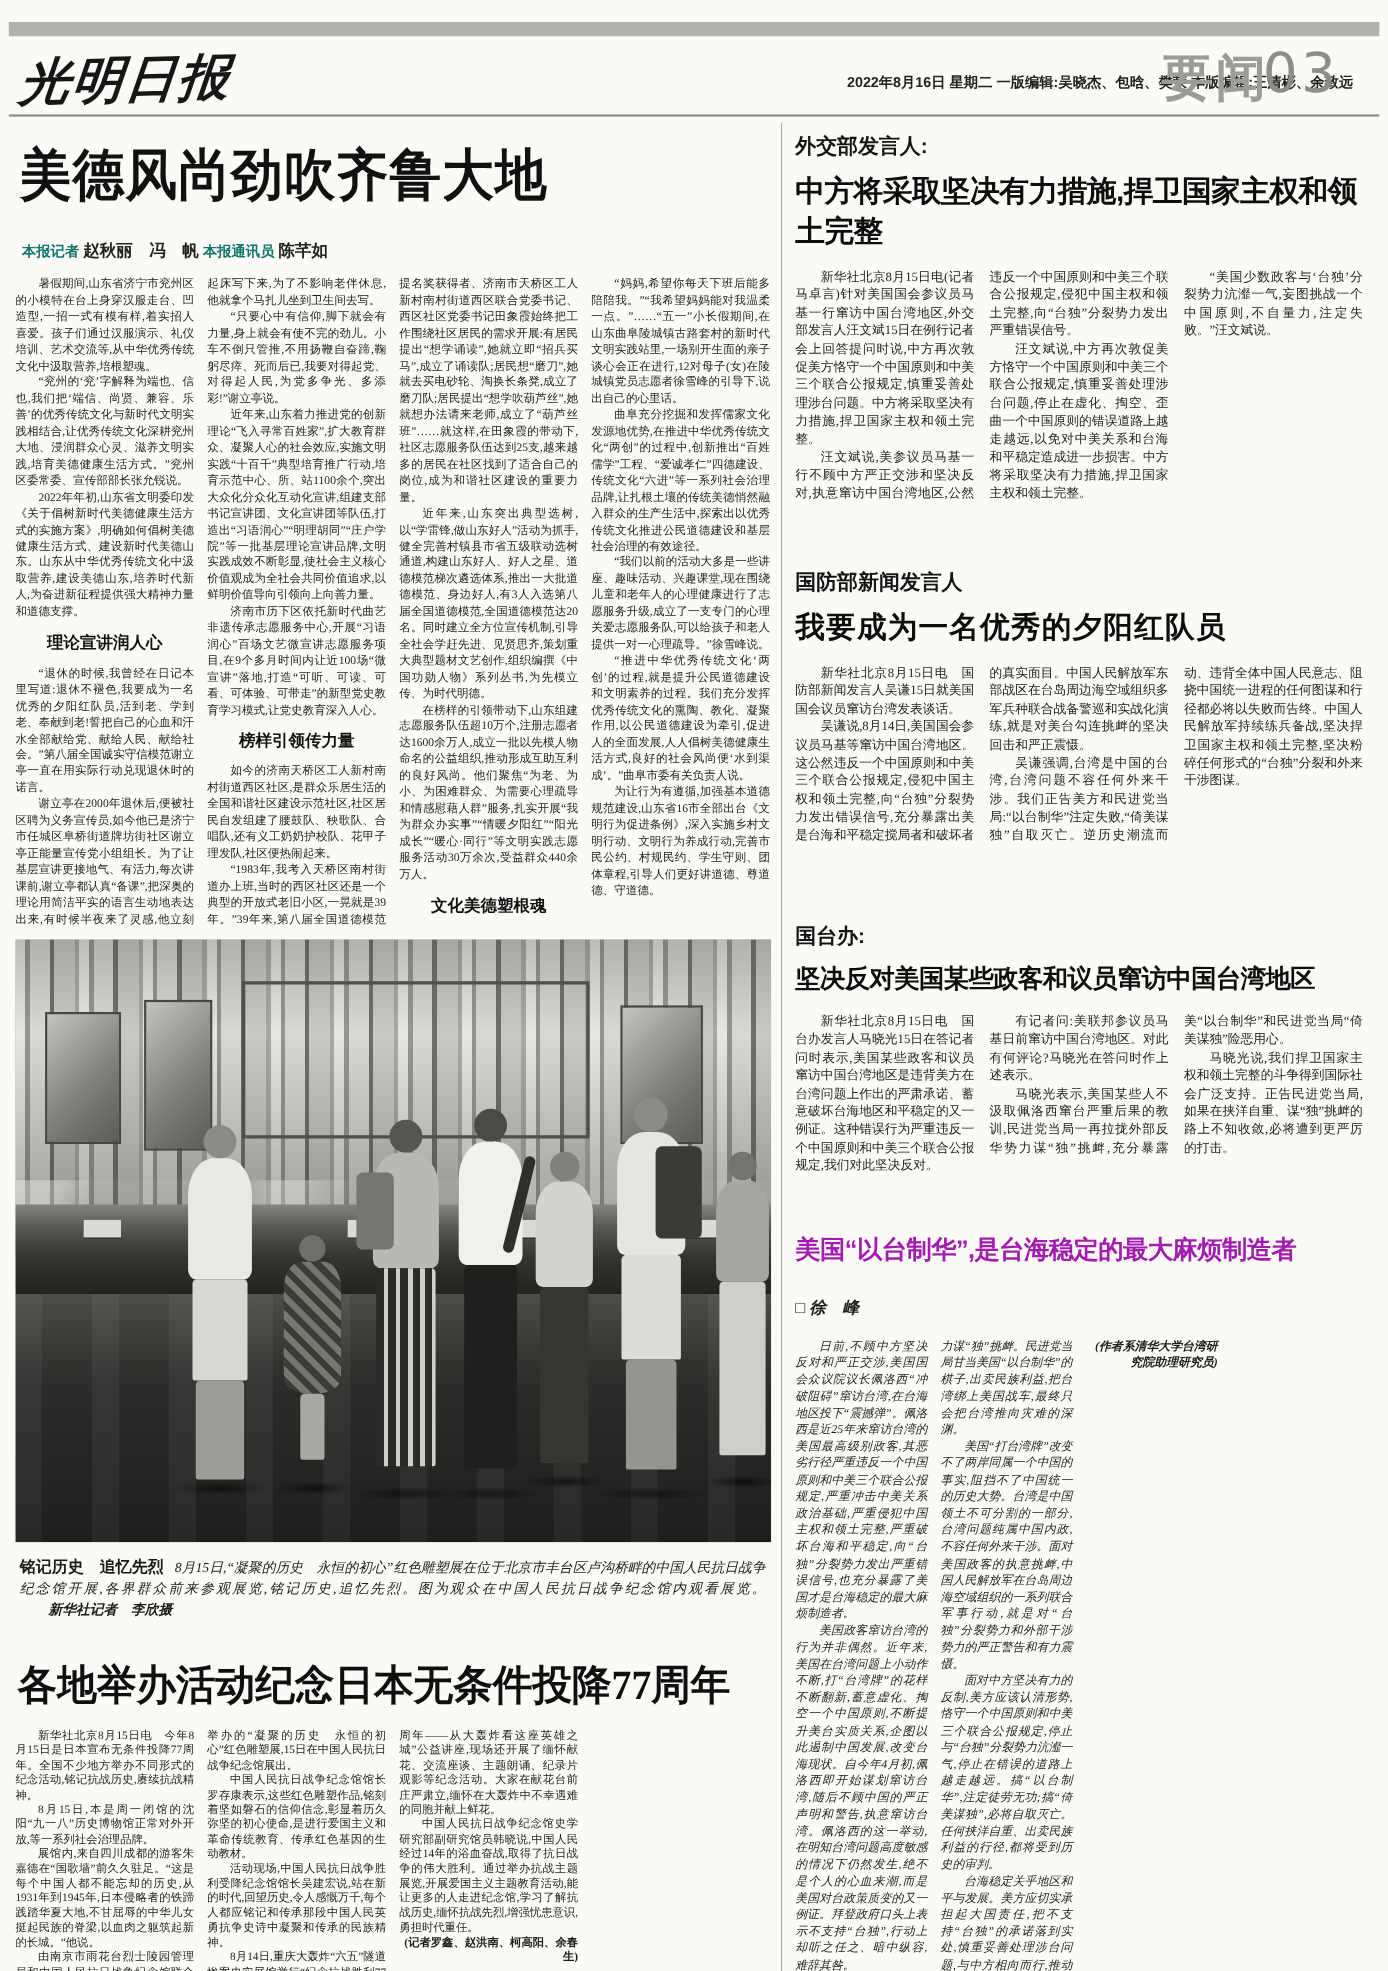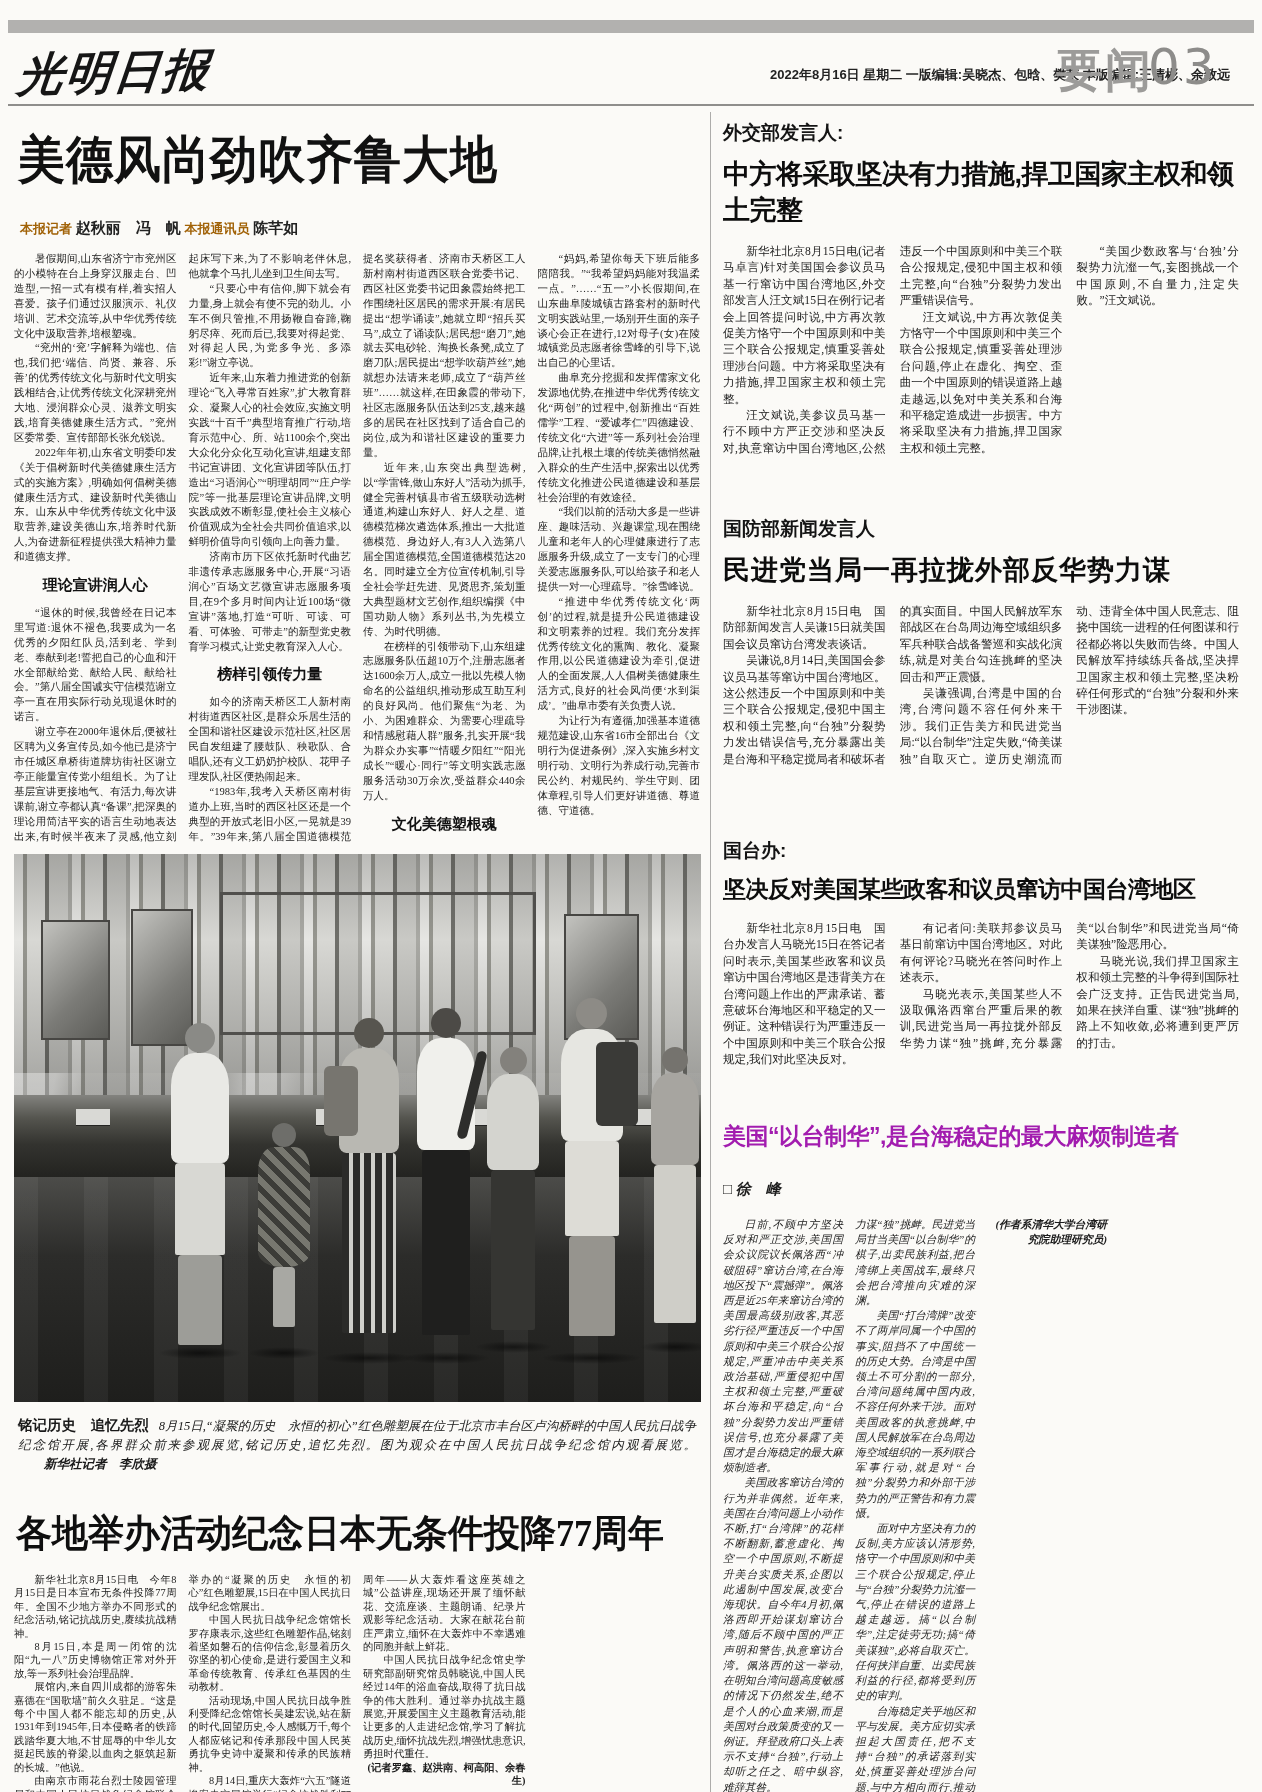--- a/index.html
+++ b/index.html
@@ -16,21 +16,21 @@
   .head-rule { position:absolute; left:8px; top:104px; width:1246px; height:2px; background:#8f8e8c; }
 
   
   .content { position:absolute; left:14px; top:112px; width:1236px; height:1680px; display:flex; }
   .left-region { width:697px; padding-right:10px; border-right:1px solid #adacaa; }
   .right-region { width:528px; padding-left:12px; padding-top:8px; }
 
   
   .main-headline { font-size:47px; font-weight:bold; letter-spacing:1px; margin:14px 0 0 4px; color:#111; transform:scaleY(1.08); transform-origin:top left; }
   .main-byline { margin:30px 0 14px 6px; font-size:15px; font-weight:bold; color:#222; }
-  .main-byline .by-label { font-family:"Liberation Sans","DejaVu Sans",sans-serif; font-size:13px; font-weight:bold; color:#a16207; }
+  .main-byline .by-label { font-family:"Liberation Sans","DejaVu Sans",sans-serif; font-size:13px; font-weight:bold; color:#0f766e; }
   .main-body { height:596px; column-count:4; column-gap:12px; column-fill:auto; overflow:hidden; font-size:10.5px; line-height:14.9px; text-align:justify; }
   .main-body p { text-indent:2em; }
   .subhead { font-family:"Liberation Sans","DejaVu Sans",sans-serif; font-size:15px; font-weight:bold; text-align:center; margin:13px 0; color:#111; }
 
   
   .photo { position:relative; width:687px; height:548px; margin-top:6px; overflow:hidden; background:#b9b9b6; }
   .wall { position:absolute; left:0; top:0; right:0; height:52%;
     background:repeating-linear-gradient(90deg,#e6e6e3 0 9px,#96968f 9px 13px,#d8d8d4 13px 31px,#6f6f6a 31px 35px,#c9c9c5 35px 54px,#a9a9a4 54px 58px); }
   .wall-shade { position:absolute; left:0; top:0; right:0; height:52%;
     background:linear-gradient(180deg,rgba(60,60,58,.25),rgba(255,255,255,0) 30%,rgba(40,40,38,.35) 95%); }
@@ -235,21 +235,21 @@
         <div class="r-body body-a">
             <p>新华社北京8月15日电(记者马卓言)针对美国国会参议员马基一行窜访中国台湾地区,外交部发言人汪文斌15日在例行记者会上回答提问时说,中方再次敦促美方恪守一个中国原则和中美三个联合公报规定,慎重妥善处理涉台问题。中方将采取坚决有力措施,捍卫国家主权和领土完整。</p>
             <p>汪文斌说,美参议员马基一行不顾中方严正交涉和坚决反对,执意窜访中国台湾地区,公然违反一个中国原则和中美三个联合公报规定,侵犯中国主权和领土完整,向“台独”分裂势力发出严重错误信号。</p>
             <p>汪文斌说,中方再次敦促美方恪守一个中国原则和中美三个联合公报规定,慎重妥善处理涉台问题,停止在虚化、掏空、歪曲一个中国原则的错误道路上越走越远,以免对中美关系和台海和平稳定造成进一步损害。中方将采取坚决有力措施,捍卫国家主权和领土完整。</p>
             <p>“美国少数政客与‘台独’分裂势力沆瀣一气,妄图挑战一个中国原则,不自量力,注定失败。”汪文斌说。</p>
           </div>
       </article>
 
       <article class="r-article">
         <div class="kicker">国防部新闻发言人</div>
-        <h2 class="r-headline hl-b">民进党当局一再拉拢外部反华势力谋</h2>
+        <h2 class="r-headline hl-b">我要成为一名优秀的夕阳红队员</h2>
         <div class="r-body body-b">
             <p>新华社北京8月15日电　国防部新闻发言人吴谦15日就美国国会议员窜访台湾发表谈话。</p>
             <p>吴谦说,8月14日,美国国会参议员马基等窜访中国台湾地区。这公然违反一个中国原则和中美三个联合公报规定,侵犯中国主权和领土完整,向“台独”分裂势力发出错误信号,充分暴露出美是台海和平稳定搅局者和破坏者的真实面目。中国人民解放军东部战区在台岛周边海空域组织多军兵种联合战备警巡和实战化演练,就是对美台勾连挑衅的坚决回击和严正震慑。</p>
             <p>吴谦强调,台湾是中国的台湾,台湾问题不容任何外来干涉。我们正告美方和民进党当局:“以台制华”注定失败,“倚美谋独”自取灭亡。逆历史潮流而动、违背全体中国人民意志、阻挠中国统一进程的任何图谋和行径都必将以失败而告终。中国人民解放军持续练兵备战,坚决捍卫国家主权和领土完整,坚决粉碎任何形式的“台独”分裂和外来干涉图谋。</p>
           </div>
       </article>
 
       <article class="r-article">
         <div class="kicker">国台办:</div>
         <h2 class="r-headline hl-c">坚决反对美国某些政客和议员窜访中国台湾地区</h2>

